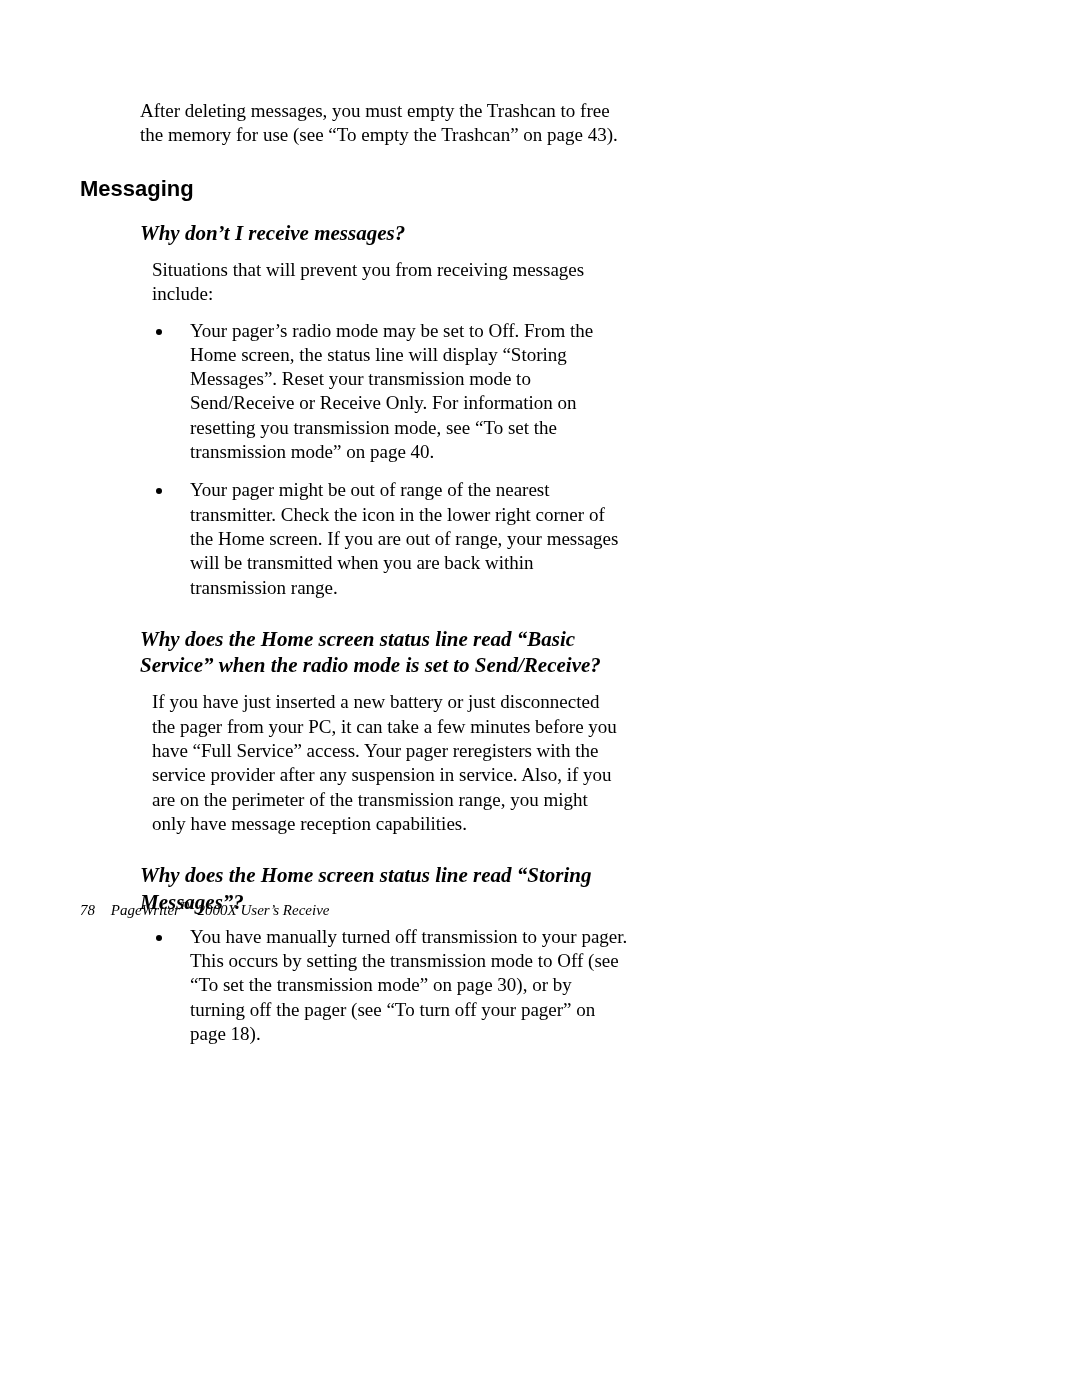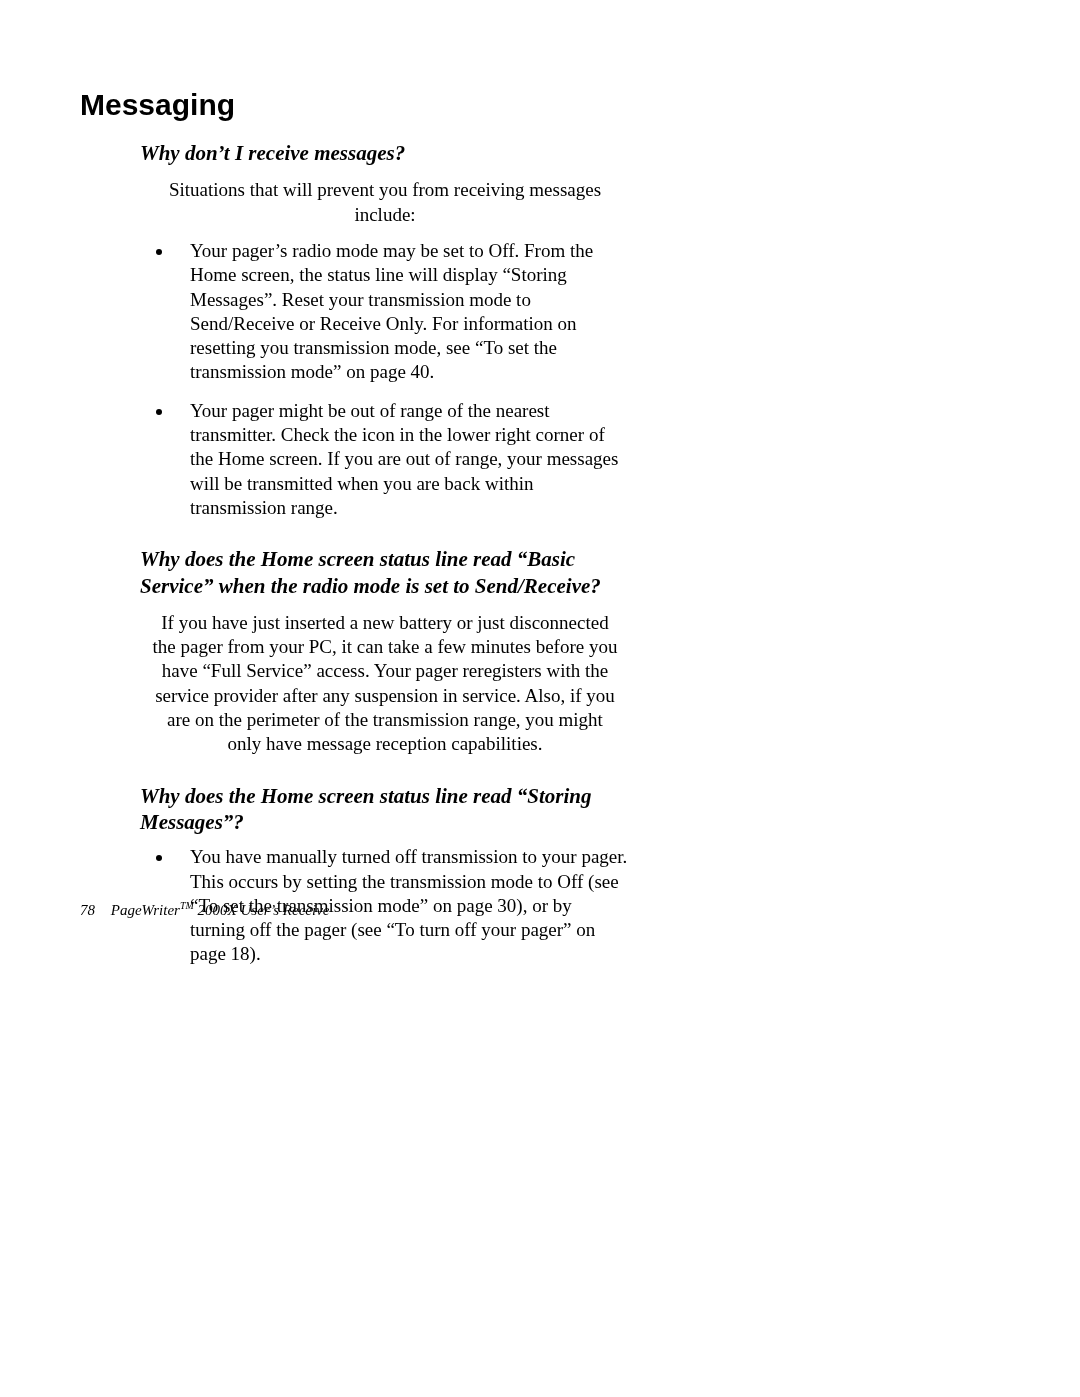--- a/index.html
+++ b/index.html
@@ -20,40 +20,39 @@
   .intro-block {
     margin-left: 60px;
     width: 490px;
     font-size: 19px;
     line-height: 1.28;
     margin-bottom: 28px;
   }
   .section-heading {
     font-family: Arial, Helvetica, sans-serif;
     font-weight: bold;
-    font-size: 30px;
+    font-size: 22px;
     margin: 8px 0 18px 0;
   }
   .qa-block {
     margin-left: 60px;
     width: 490px;
     margin-bottom: 26px;
   }
   .question {
     font-style: italic;
     font-weight: bold;
     font-size: 21px;
     line-height: 1.25;
     margin: 0 0 6px 0;
   }
   .answer {
     font-size: 19px;
     line-height: 1.28;
     margin: 12px;
-    text-align: center;
   }
   ul.bullets {
     list-style: disc;
     padding-left: 34px;
     margin: 10px 0 0 0;
   }
   ul.bullets li {
     font-size: 19px;
     line-height: 1.28;
     margin-bottom: 14px;
@@ -80,20 +79,21 @@
     font-style: italic;
     font-size: 10px;
     vertical-align: super;
   }
 </style>
 </head>
 <body>
 
 <div class="page">
 
+  <p class="intro-block">After deleting messages, you must empty the Trashcan to free the memory for use (see “To empty the Trashcan” on page 43).</p>
 
   <h2 class="section-heading">Messaging</h2>
 
   <div class="qa-block">
     <p class="question">Why don’t I receive messages?</p>
     <p class="answer">Situations that will prevent you from receiving messages include:</p>
     <ul class="bullets">
       <li>Your pager’s radio mode may be set to Off. From the Home screen, the status line will display “Storing Messages”. Reset your transmission mode to Send/Receive or Receive Only. For information on resetting you transmission mode, see “To set the transmission mode” on page 40.</li>
       <li>Your pager might be out of range of the nearest transmitter. Check the icon in the lower right corner of the Home screen. If you are out of range, your messages will be transmitted when you are back within transmission range.</li>
     </ul>

